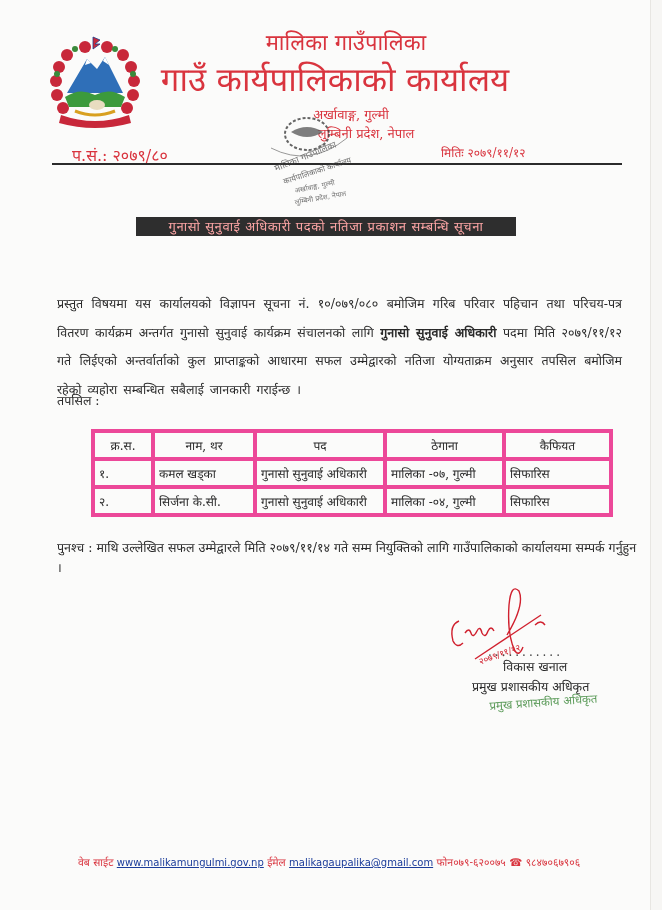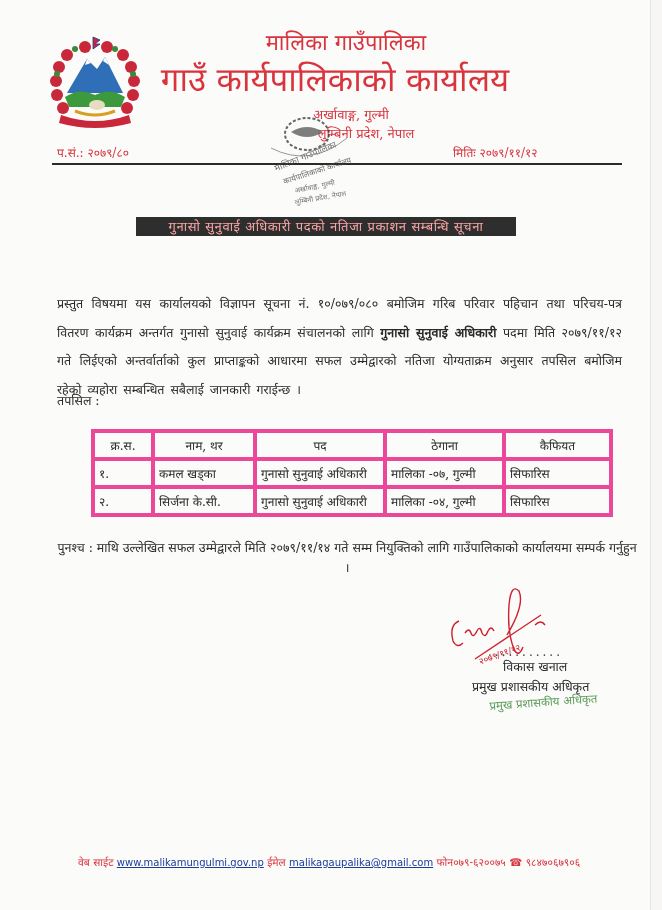--- a/index.html
+++ b/index.html
@@ -13,39 +13,39 @@
   .abs { position: absolute; }
   .red { color: #d9343e; }
 
   
   .logo { left: 45px; top: 35px; width: 100px; height: 100px; }
 
   .hdr-line1 { left: 0; width: 662px; top: 26px; text-align: center; font-size: 22px; padding-left: 30px; box-sizing: border-box; }
   .hdr-line2 { left: 0; width: 662px; top: 56px; text-align: center; font-size: 33px; padding-left: 8px; box-sizing: border-box; }
   .hdr-addr1 { left: 0; width: 662px; top: 105px; text-align: center; font-size: 13px; padding-left: 40px; box-sizing: border-box; }
   .hdr-addr2 { left: 0; width: 662px; top: 124px; text-align: center; font-size: 13px; padding-left: 70px; box-sizing: border-box; }
-  .ref { left: 57px; top: 144px; font-size: 12px; }
-  .date { left: 453px; top: 144px; font-size: 12px; }
+  .ref { left: 72px; top: 144px; font-size: 16px; }
+  .date { left: 441px; top: 144px; font-size: 12px; }
   .rule { left: 52px; top: 163px; width: 570px; height: 2px; background: #2b2b2b; }
 
   
   .stamp { left: 255px; top: 108px; width: 110px; height: 100px; opacity: .75; }
 
   .banner { left: 136px; top: 217px; width: 380px; height: 19px; background: #2e2e2e; color: #fca5a5; font-size: 13px; line-height: 19px; text-align: center; white-space: nowrap; letter-spacing: .6px; }
 
   .para { left: 57px; top: 258px; width: 565px; font-size: 12.5px; line-height: 28.5px; text-align: justify; text-align-last: left; word-spacing: 2px; margin-top: 32px; }
   .para b { font-weight: bold; }
 
   .tapsil { left: 57px; top: 392px; font-size: 12.5px; }
 
   table.res { position: absolute; left: 91px; top: 429px; border-collapse: collapse; font-size: 12px; }
   table.res td, table.res th { border: 4px solid #ec4899; font-weight: normal; height: 24px; padding: 0 4px; white-space: nowrap; }
   .c1 { width: 48px; } .c2 { width: 90px; } .c3 { width: 118px; } .c4 { width: 107px; } .c5 { width: 95px; }
 
-  .ps { left: 57px; top: 538px; width: 580px; font-size: 12.5px; line-height: 20px; text-align: center; }
+  .ps { left: 57px; top: 538px; width: 580px; font-size: 12.5px; line-height: 20px; }
 
   .sig-svg { left: 445px; top: 585px; width: 110px; height: 80px; }
   .dots { left: 488px; top: 645px; font-size: 12px; letter-spacing: 3px; color: #444; }
   .signer { left: 489px; top: 658px; font-size: 12.5px; margin-left: 14px; }
   .signer-title { left: 472px; top: 678px; font-size: 12.5px; }
   .seal { left: 489px; top: 698px; font-size: 11.5px; color: #5a9a58; transform: rotate(-4deg); transform-origin: left top; }
 
   .footer { left: 78px; top: 823px; font-size: 10.5px; color: #d9343e; white-space: nowrap; margin-top: 32px; }
   .footer a { color: #1b3c9a; text-decoration: underline; font-family: "DejaVu Sans", sans-serif; font-size: 10px; }
 </style>

